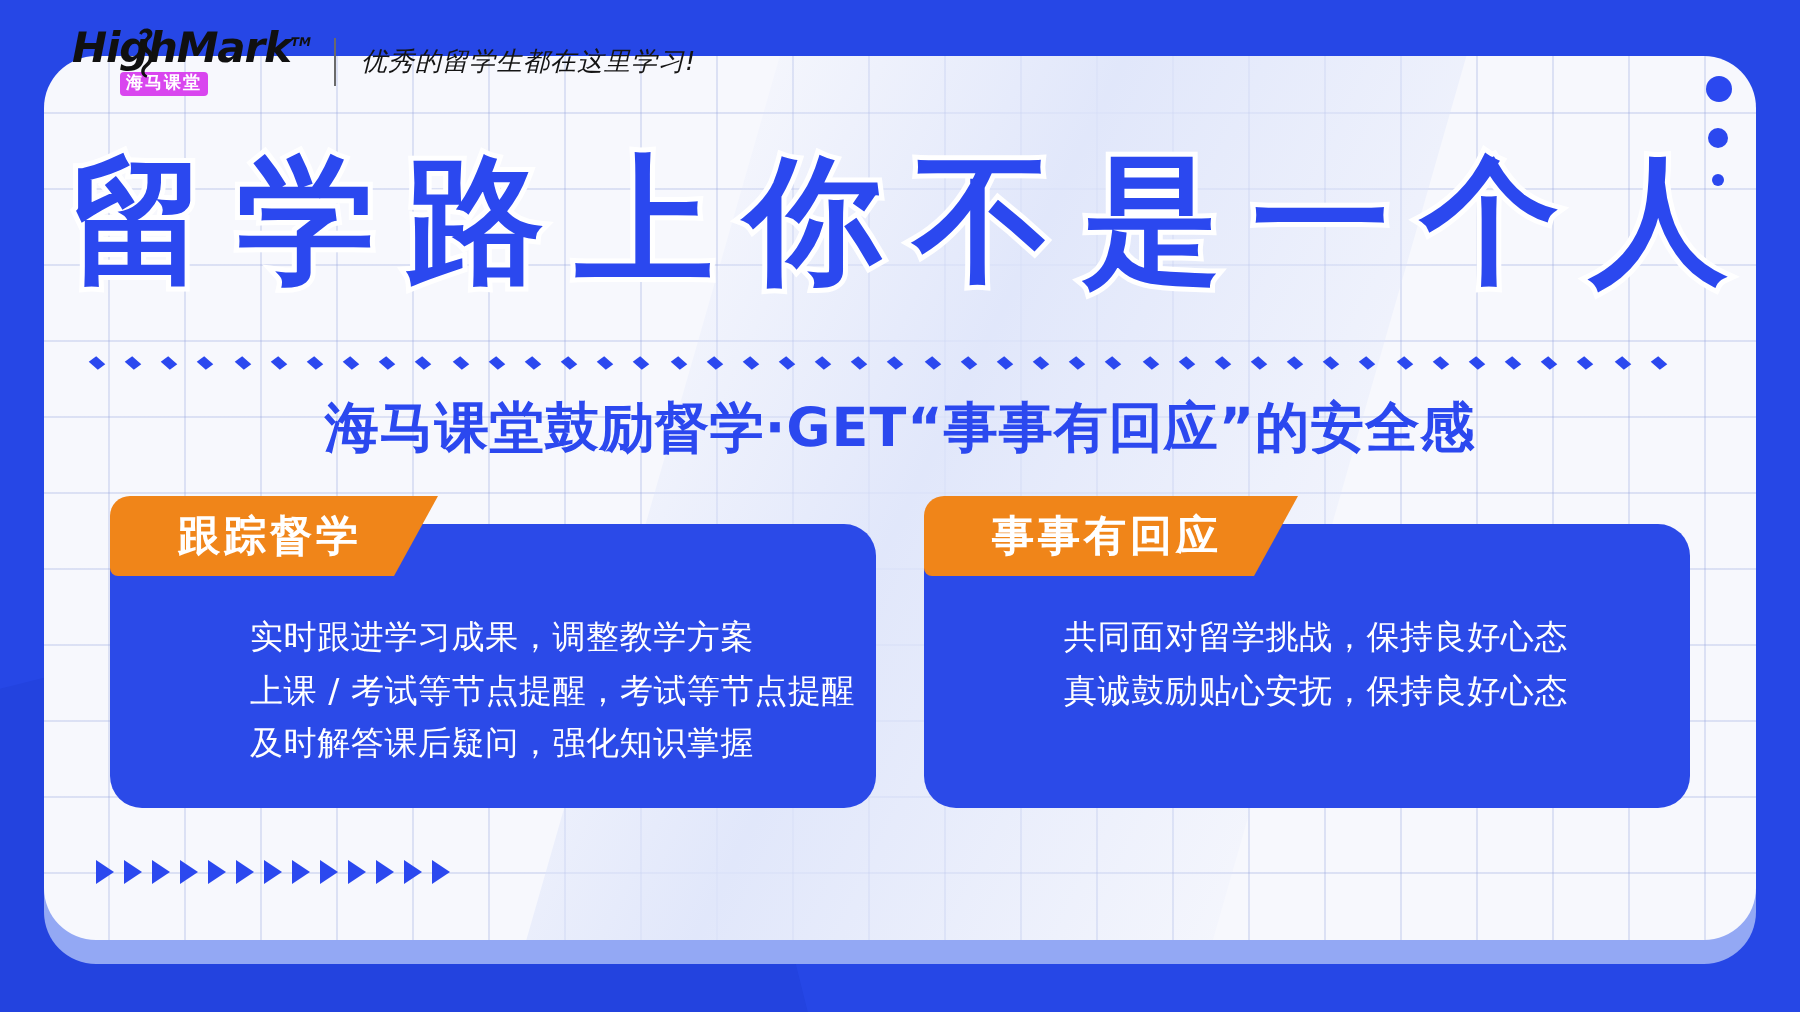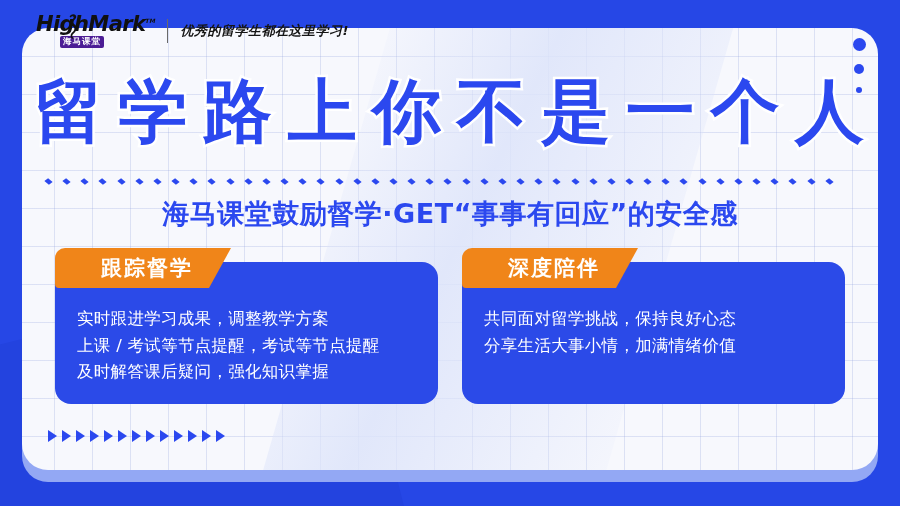--- a/index.html
+++ b/index.html
@@ -117,37 +117,37 @@
     height: 26px;
     color: #101010;
   }
   .logo-cn {
     margin-top: 1px;
     margin-left: 24px;
     font-size: 8.5px;
     font-weight: 700;
     letter-spacing: 1px;
     color: #1b1b1b;
-    background: #4c1d95;
+    background: #d946ef;
     color: #fff;
     padding: 1px 3px;
     border-radius: 2px;
     line-height: 1.1;
     white-space: nowrap;
     width: fit-content;
   }
   .header-divider {
     width: 1px;
     height: 24px;
     background: #6a6a6a;
   }
   .tagline {
     font-family: "DejaVu Sans", sans-serif;
     font-size: 13px;
-    font-weight: 700;
+    font-weight: 400;
     font-style: italic;
     color: #141414;
     white-space: nowrap;
     letter-spacing: .5px;
     text-align: center;
   }
 
   
   .headline {
     position: absolute;
@@ -224,33 +224,34 @@
   .card-ribbon {
     position: absolute;
     left: 0;
     top: -14px;
     height: 40px;
     background: #f08519;
     border-top-left-radius: 10px;
     border-bottom-left-radius: 4px;
     display: flex;
     align-items: center;
-    padding: 0 38px 0 46px;
+    padding: 0 38px 0 34px;
     clip-path: polygon(0 0, 100% 0, calc(100% - 22px) 100%, 0 100%);
   }
   .card-ribbon span {
     font-family: "DejaVu Sans", sans-serif;
     font-size: 21px;
     font-weight: 700;
     color: #ffffff;
     letter-spacing: 2px;
     white-space: nowrap;
   }
   .card-body {
     padding: 0 22px;
+    margin-left: 48px;
   }
   .card-line {
     font-family: "DejaVu Sans", sans-serif;
     font-size: 16.5px;
     color: #ffffff;
     line-height: 1.62;
     letter-spacing: .3px;
     white-space: nowrap;
   }
   .card.right .card-body { text-align: left; }
@@ -386,25 +387,25 @@
       </div>
       <div class="card-body">
         <div class="card-line">实时跟进学习成果，调整教学方案</div>
         <div class="card-line">上课 / 考试等节点提醒，考试等节点提醒</div>
         <div class="card-line">及时解答课后疑问，强化知识掌握</div>
       </div>
     </div>
 
     <div class="card right">
       <div class="card-ribbon">
-        <span>深度陪伴</span>
+        <span>事事有回应</span>
       </div>
       <div class="card-body">
         <div class="card-line">共同面对留学挑战，保持良好心态</div>
-        <div class="card-line">分享生活大事小情，加满情绪价值</div>
+        <div class="card-line">真诚鼓励贴心安抚，保持良好心态</div>
       </div>
     </div>
 
   </div>
 
   <div class="arrows" id="arrow-strip">
       <i></i>
       <i></i>
       <i></i>
       <i></i>

